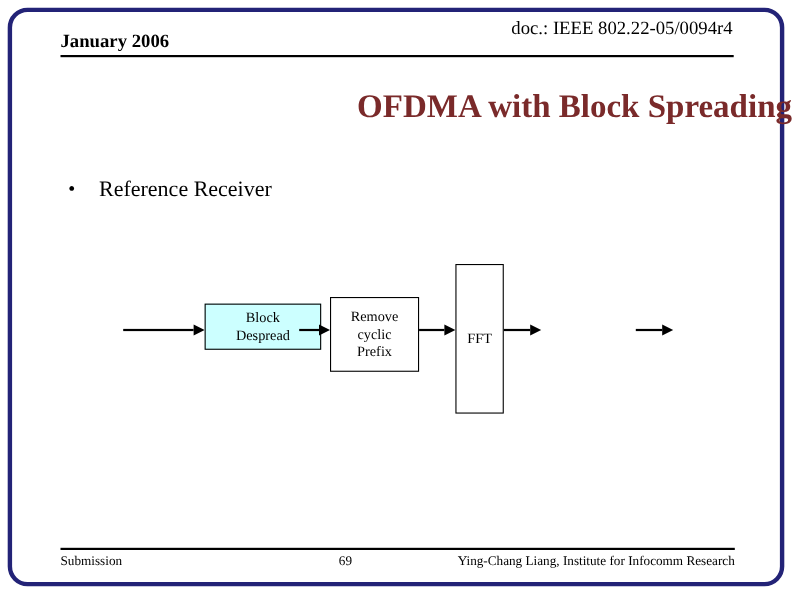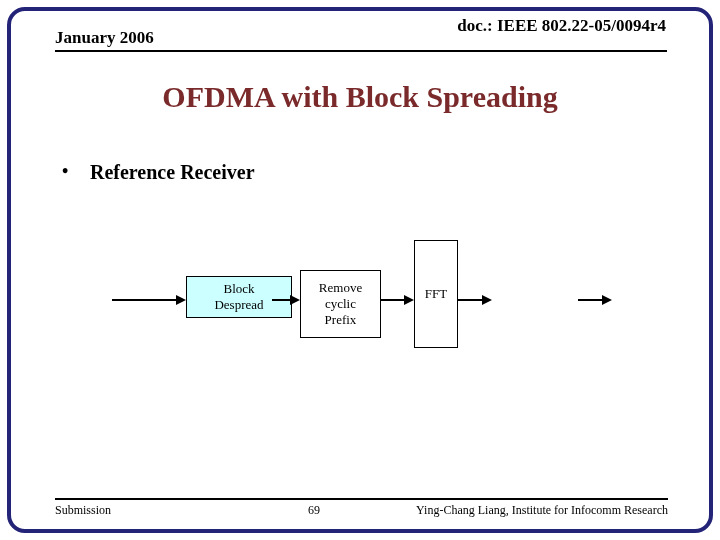--- a/index.html
+++ b/index.html
@@ -6,45 +6,45 @@
   body{
     width:720px;height:540px;position:relative;background:#ffffff;overflow:hidden;
     font-family:"Liberation Serif","DejaVu Serif",serif;color:#000;
   }
   .frame{
     position:absolute;left:7px;top:7px;right:7px;bottom:7px;
     border:4px solid #232377;border-radius:18px;pointer-events:none;z-index:0;
   }
   
   .hdr-date{position:absolute;left:55px;top:28px;font-size:17px;font-weight:bold;white-space:nowrap;}
-  .hdr-doc{position:absolute;right:54px;top:16px;font-size:17px;font-weight:bold;white-space:nowrap;}
+  .hdr-doc{position:absolute;right:54px;top:16px;font-size:17px;font-weight:normal;white-space:nowrap;}
   .hdr-rule{position:absolute;left:55px;top:50px;width:612px;height:2px;background:#000;}
   
   .title{
-    position:absolute;left:0;top:80px;width:720px;text-align:center;
+    position:absolute;left:0;top:80px;width:720px;text-align:right;
     font-size:30px;font-weight:bold;color:#7A2A2A;letter-spacing:0px;
   }
   
-  .bullet-line{position:absolute;left:62px;top:161px;font-size:20px;font-weight:bold;}
+  .bullet-line{position:absolute;left:62px;top:161px;font-size:20px;font-weight:normal;}
   .bullet-marker{display:inline-block;width:28px;font-size:18px;vertical-align:top;}
   
   .diagram{position:absolute;left:0;top:0;width:720px;height:540px;z-index:1;}
   .pre{white-space:pre-line;}
   .in-label{
     position:absolute;left:104px;top:259px;width:96px;text-align:center;
     font-size:13px;line-height:15px;
   }
   .blk{
     position:absolute;border:1px solid #000;background:#fff;
     display:flex;align-items:center;justify-content:center;text-align:center;
     font-size:13px;line-height:16px;box-sizing:border-box;
   }
   .b1{left:186px;top:276px;width:106px;height:42px;background:#CCFFFF;}
   .b2{left:300px;top:270px;width:81px;height:68px;}
-  .b3{left:414px;top:240px;width:44px;height:108px;justify-content:center;}
+  .b3{left:414px;top:240px;width:44px;height:136px;justify-content:center;}
   .b4{left:492px;top:246px;width:86px;height:102px;}
   .arrow{position:absolute;top:299px;height:2px;background:#000;}
   .arrow::after{
     content:"";position:absolute;right:-10px;top:-4px;width:0;height:0;
     border-left:10px solid #000;border-top:5px solid transparent;border-bottom:5px solid transparent;
   }
   .a1{left:112px;width:64px;}
   .a2{left:272px;width:18px;}
   .a3{left:381px;width:23px;}
   .a4{left:458px;width:24px;}

